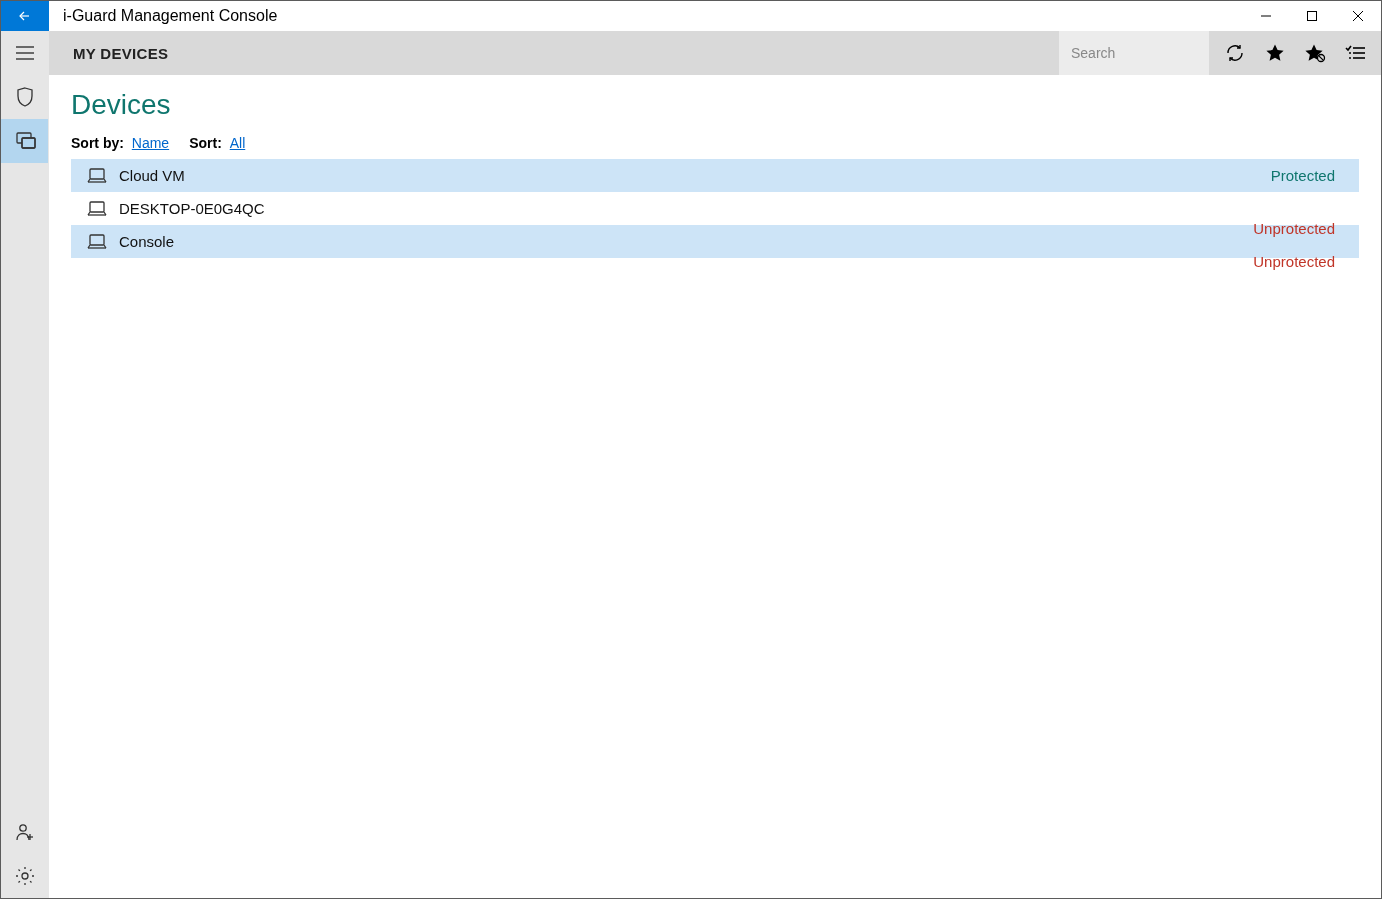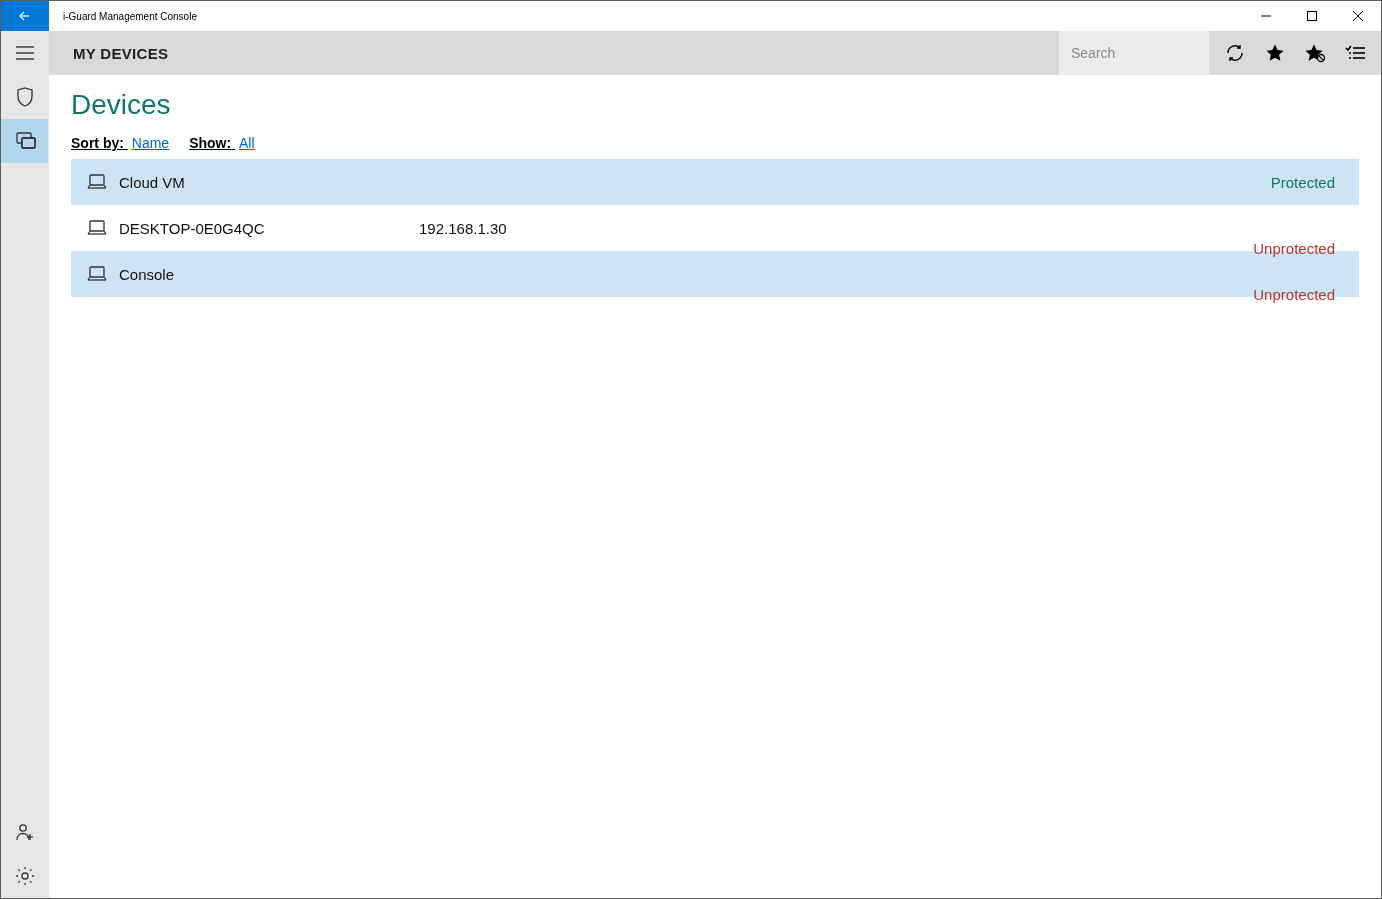--- a/index.html
+++ b/index.html
@@ -33,21 +33,21 @@
     display: flex;
     align-items: center;
     justify-content: center;
     color: #fff;
   }
   .title-text {
     flex: 1;
     display: flex;
     align-items: center;
     padding-left: 14px;
-    font-size: 10px;
+    font-size: 16px;
     color: #000;
   }
   .win-controls {
     display: flex;
   }
   .win-btn {
     width: 46px;
     display: flex;
     align-items: center;
     justify-content: center;
@@ -135,30 +135,29 @@
     font-weight: 400;
     margin: 6px 0 14px 0;
     color: #0f766e;
   }
   .controls-row {
     display: flex;
     align-items: baseline;
     gap: 20px;
     font-size: 14px;
     margin-bottom: 8px;
-    text-decoration: underline;
   }
   .controls-row .lbl { font-weight: 600; color: #000; }
   .controls-row a { color: #0066cc; text-decoration: underline; margin-left: 4px;}
   
   .device-list { }
   .device-row {
     display: flex;
     align-items: center;
-    height: 46px;
+    height: 33px;
     padding: 0 16px;
     font-size: 15px;
   }
   .device-row:nth-child(odd) { background: #cde4f7; }
   .device-row:nth-child(even) { background: #ffffff; }
   .dev-icon {
     width: 20px; height: 20px;
     margin-right: 12px;
     flex: 0 0 20px;
     display:flex; align-items:center; justify-content:center;
@@ -311,21 +310,21 @@
 
       <div class="content">
         <div class="page-title">Devices</div>
 
         <div class="controls-row">
           <span>
             <span class="lbl">Sort by:</span>
             <a href="#">Name</a>
           </span>
           <span>
-            <span class="lbl">Show:</span>
+            <span class="lbl">Sort:</span>
             <a href="#">All</a>
           </span>
         </div>
 
         <div class="device-list" id="device-list">
 
         <div class="device-row">
               <span class="dev-icon">
                 <svg width="20" height="16" viewBox="0 0 20 16" fill="none" stroke="currentColor" stroke-width="1.3">
   <rect x="3" y="1" width="14" height="10" rx="1"></rect>
@@ -338,21 +337,20 @@
             </div>
             <div class="device-row">
               <span class="dev-icon">
                 <svg width="20" height="16" viewBox="0 0 20 16" fill="none" stroke="currentColor" stroke-width="1.3">
   <rect x="3" y="1" width="14" height="10" rx="1"></rect>
   <path d="M1 14 h18"></path>
   <path d="M3 11 L1 14 M17 11 L19 14"></path>
 </svg>
               </span>
               <span class="dev-name">DESKTOP-0E0G4QC</span>
-              <span class="dev-ip">192.168.1.30</span>
               <span class="dev-status status-unprotected">Unprotected</span>
             </div>
             <div class="device-row">
               <span class="dev-icon">
                 <svg width="20" height="16" viewBox="0 0 20 16" fill="none" stroke="currentColor" stroke-width="1.3">
   <rect x="3" y="1" width="14" height="10" rx="1"></rect>
   <path d="M1 14 h18"></path>
   <path d="M3 11 L1 14 M17 11 L19 14"></path>
 </svg>
               </span>

